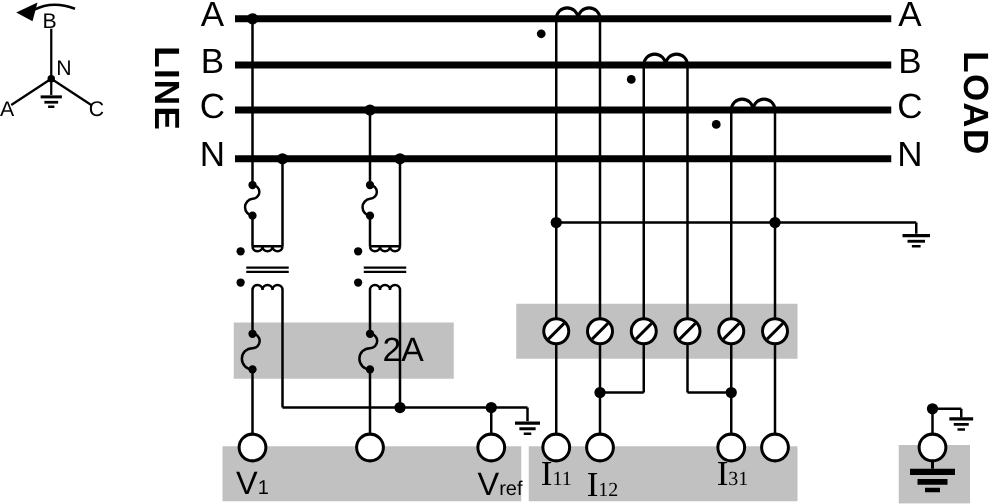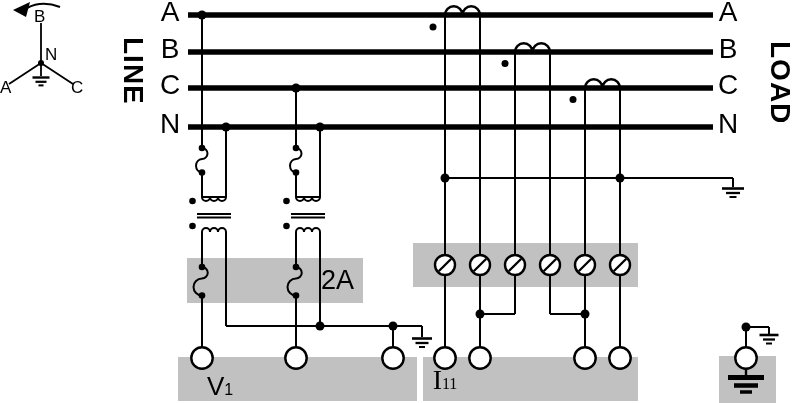--- a/index.html
+++ b/index.html
@@ -218,19 +218,22 @@
   <div class="lbl buslbl ctr" style="left:158px;top:-2px;width:24px;">A</div>
   <div class="lbl buslbl ctr" style="left:158px;top:35px;width:24px;">B</div>
   <div class="lbl buslbl ctr" style="left:158px;top:71px;width:24px;">C</div>
   <div class="lbl buslbl ctr" style="left:158px;top:110px;width:24px;">N</div>
 
   <div class="lbl buslbl ctr" style="left:716px;top:-2px;width:24px;">A</div>
   <div class="lbl buslbl ctr" style="left:716px;top:35px;width:24px;">B</div>
   <div class="lbl buslbl ctr" style="left:716px;top:71px;width:24px;">C</div>
   <div class="lbl buslbl ctr" style="left:716px;top:110px;width:24px;">N</div>
 
-  <div class="lbl fuselbl" style="left:321px;top:267px;">2A</div>
-
-  <div class="lbl tlabel ctr" style="left:195px;top:373px;width:50px;"><span>V</span><span class="sub">1</span></div>
+  <div class="lbl fuselbl" style="left:306px;top:267px;">2A</div>
+
+  <div class="lbl tlabel ctr" style="left:177px;top:373px;width:50px;"><span>V</span><span class="sub">1</span></div>
+  <div class="lbl tlabel ctr" style="left:369px;top:374px;width:62px;"><span>V</span><span class="sub">ref</span></div>
 
   <div class="lbl ilabel ctr" style="left:420px;top:366px;width:50px;"><span>I</span><span class="sub">11</span></div>
+  <div class="lbl ilabel ctr" style="left:457px;top:375px;width:50px;"><span>I</span><span class="sub">12</span></div>
+  <div class="lbl ilabel ctr" style="left:561px;top:366px;width:50px;"><span>I</span><span class="sub">31</span></div>
 
 </div>
 
 </body></html>

